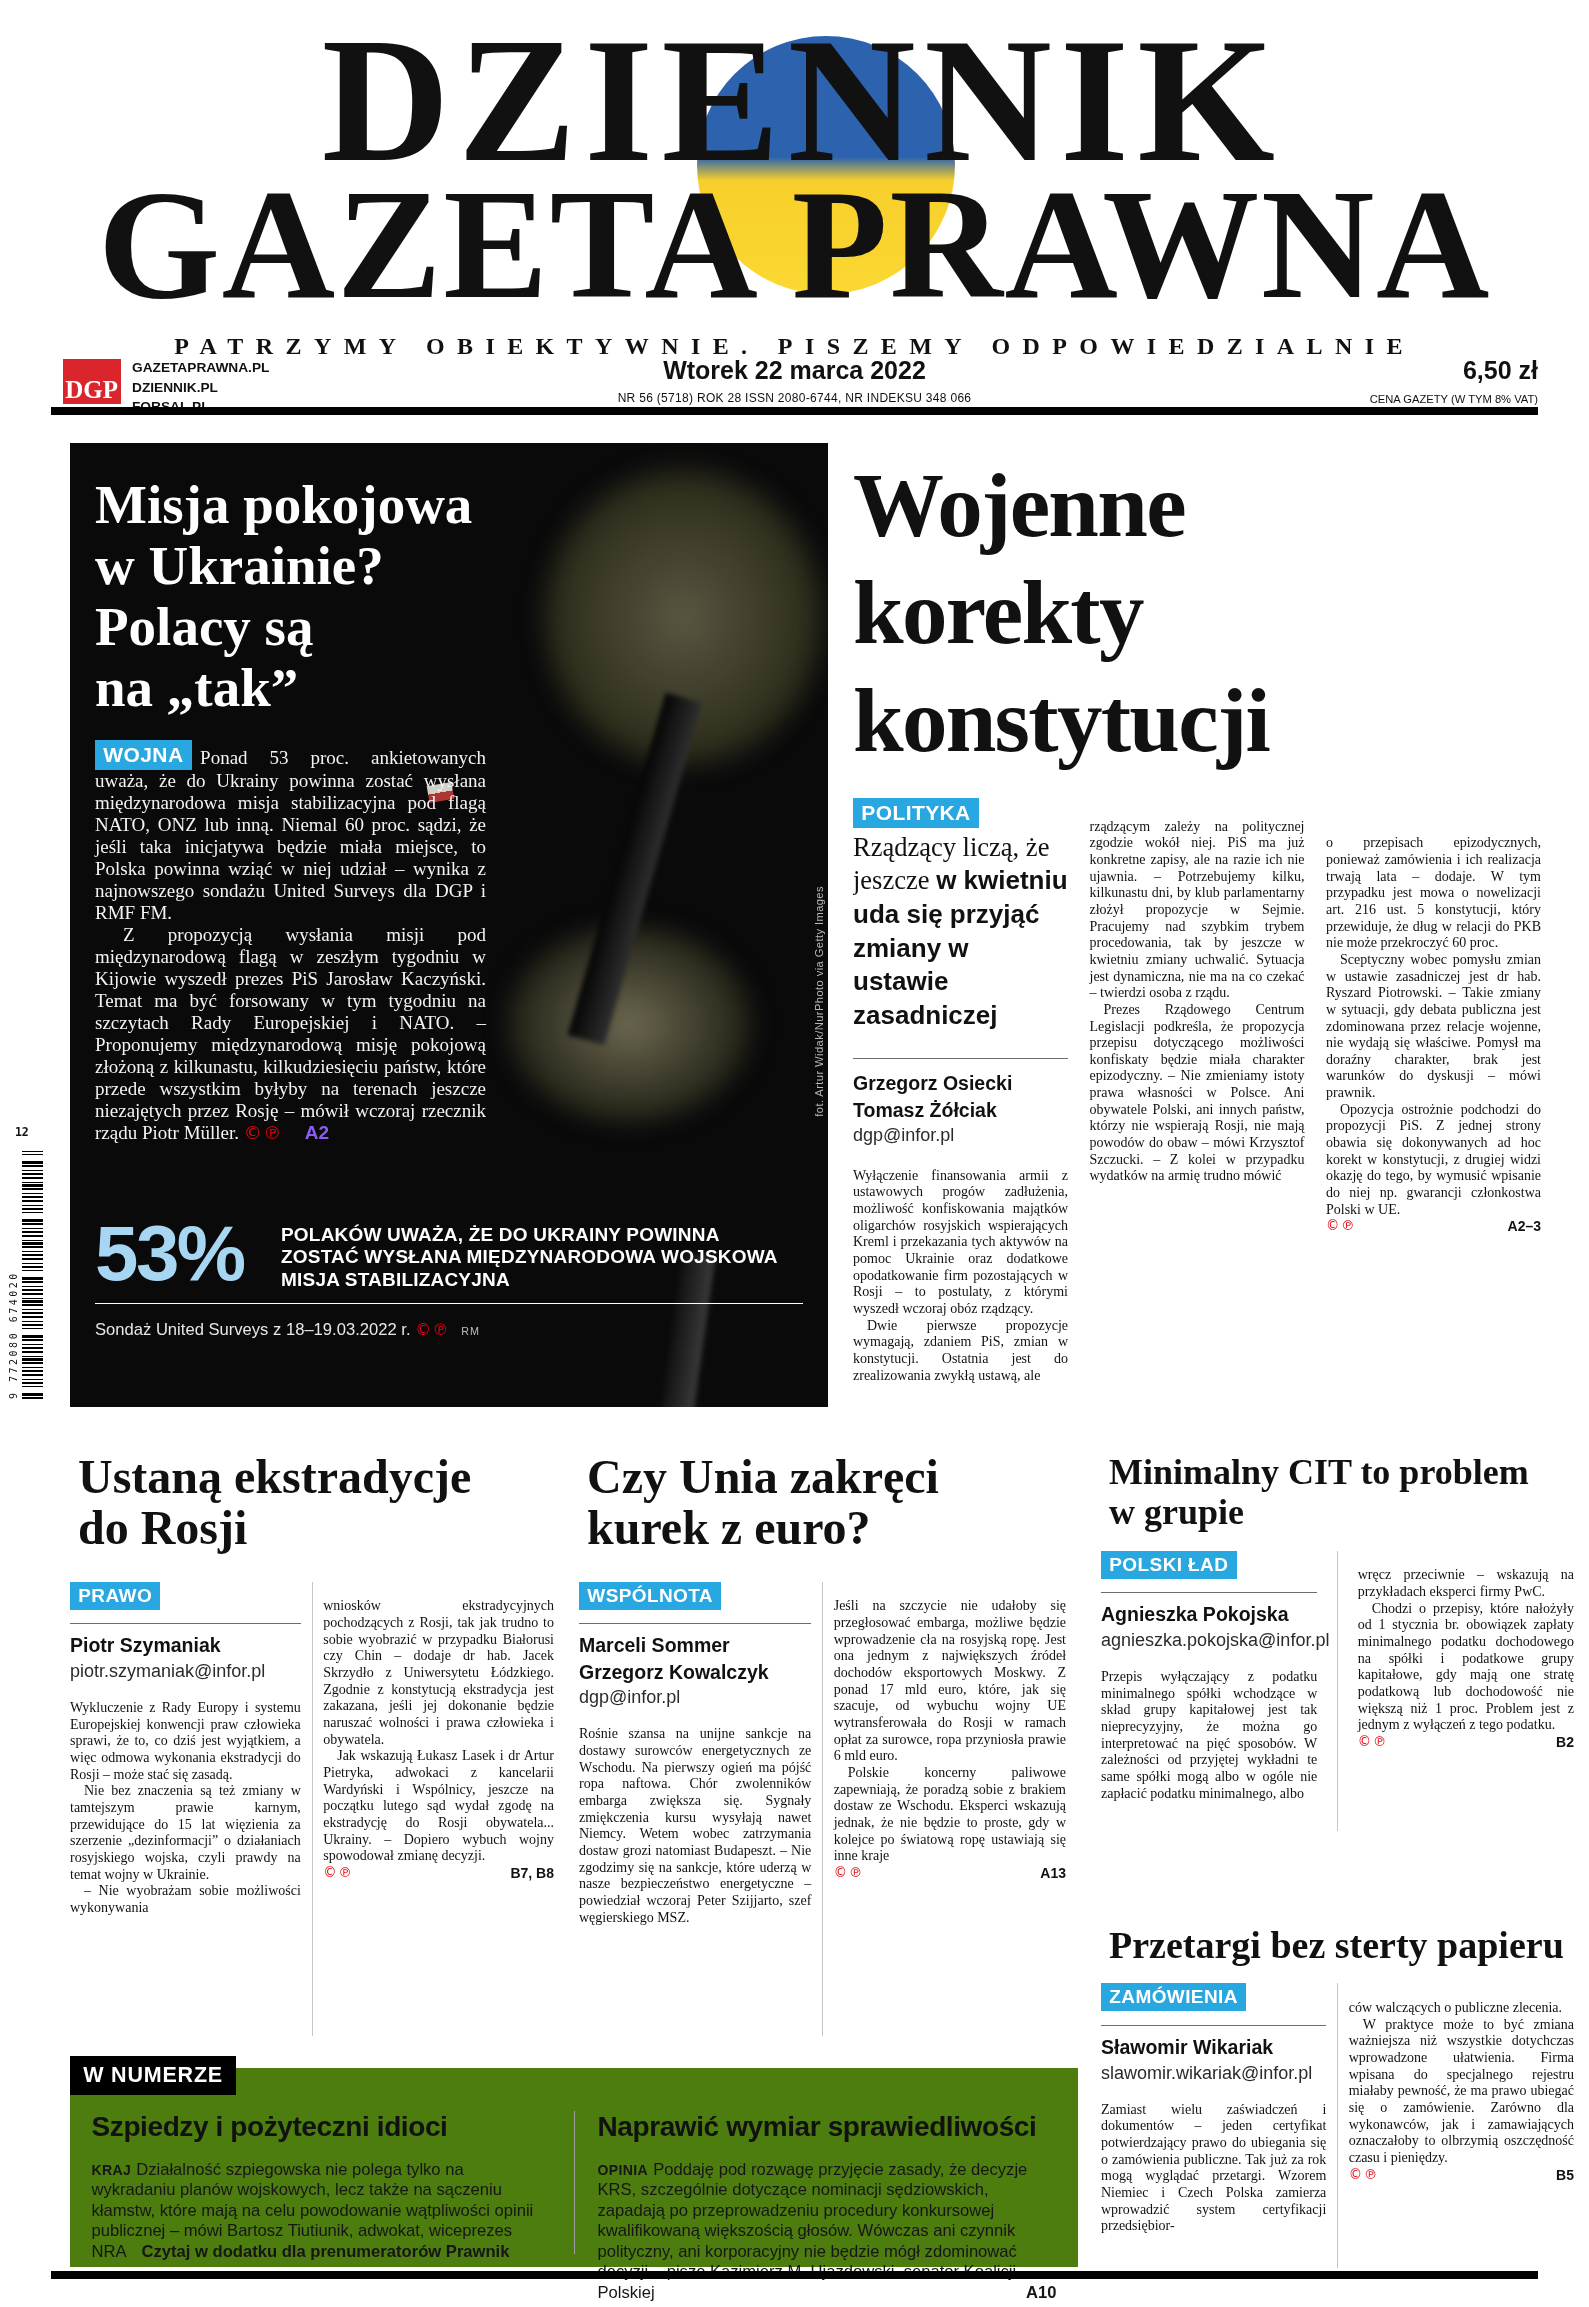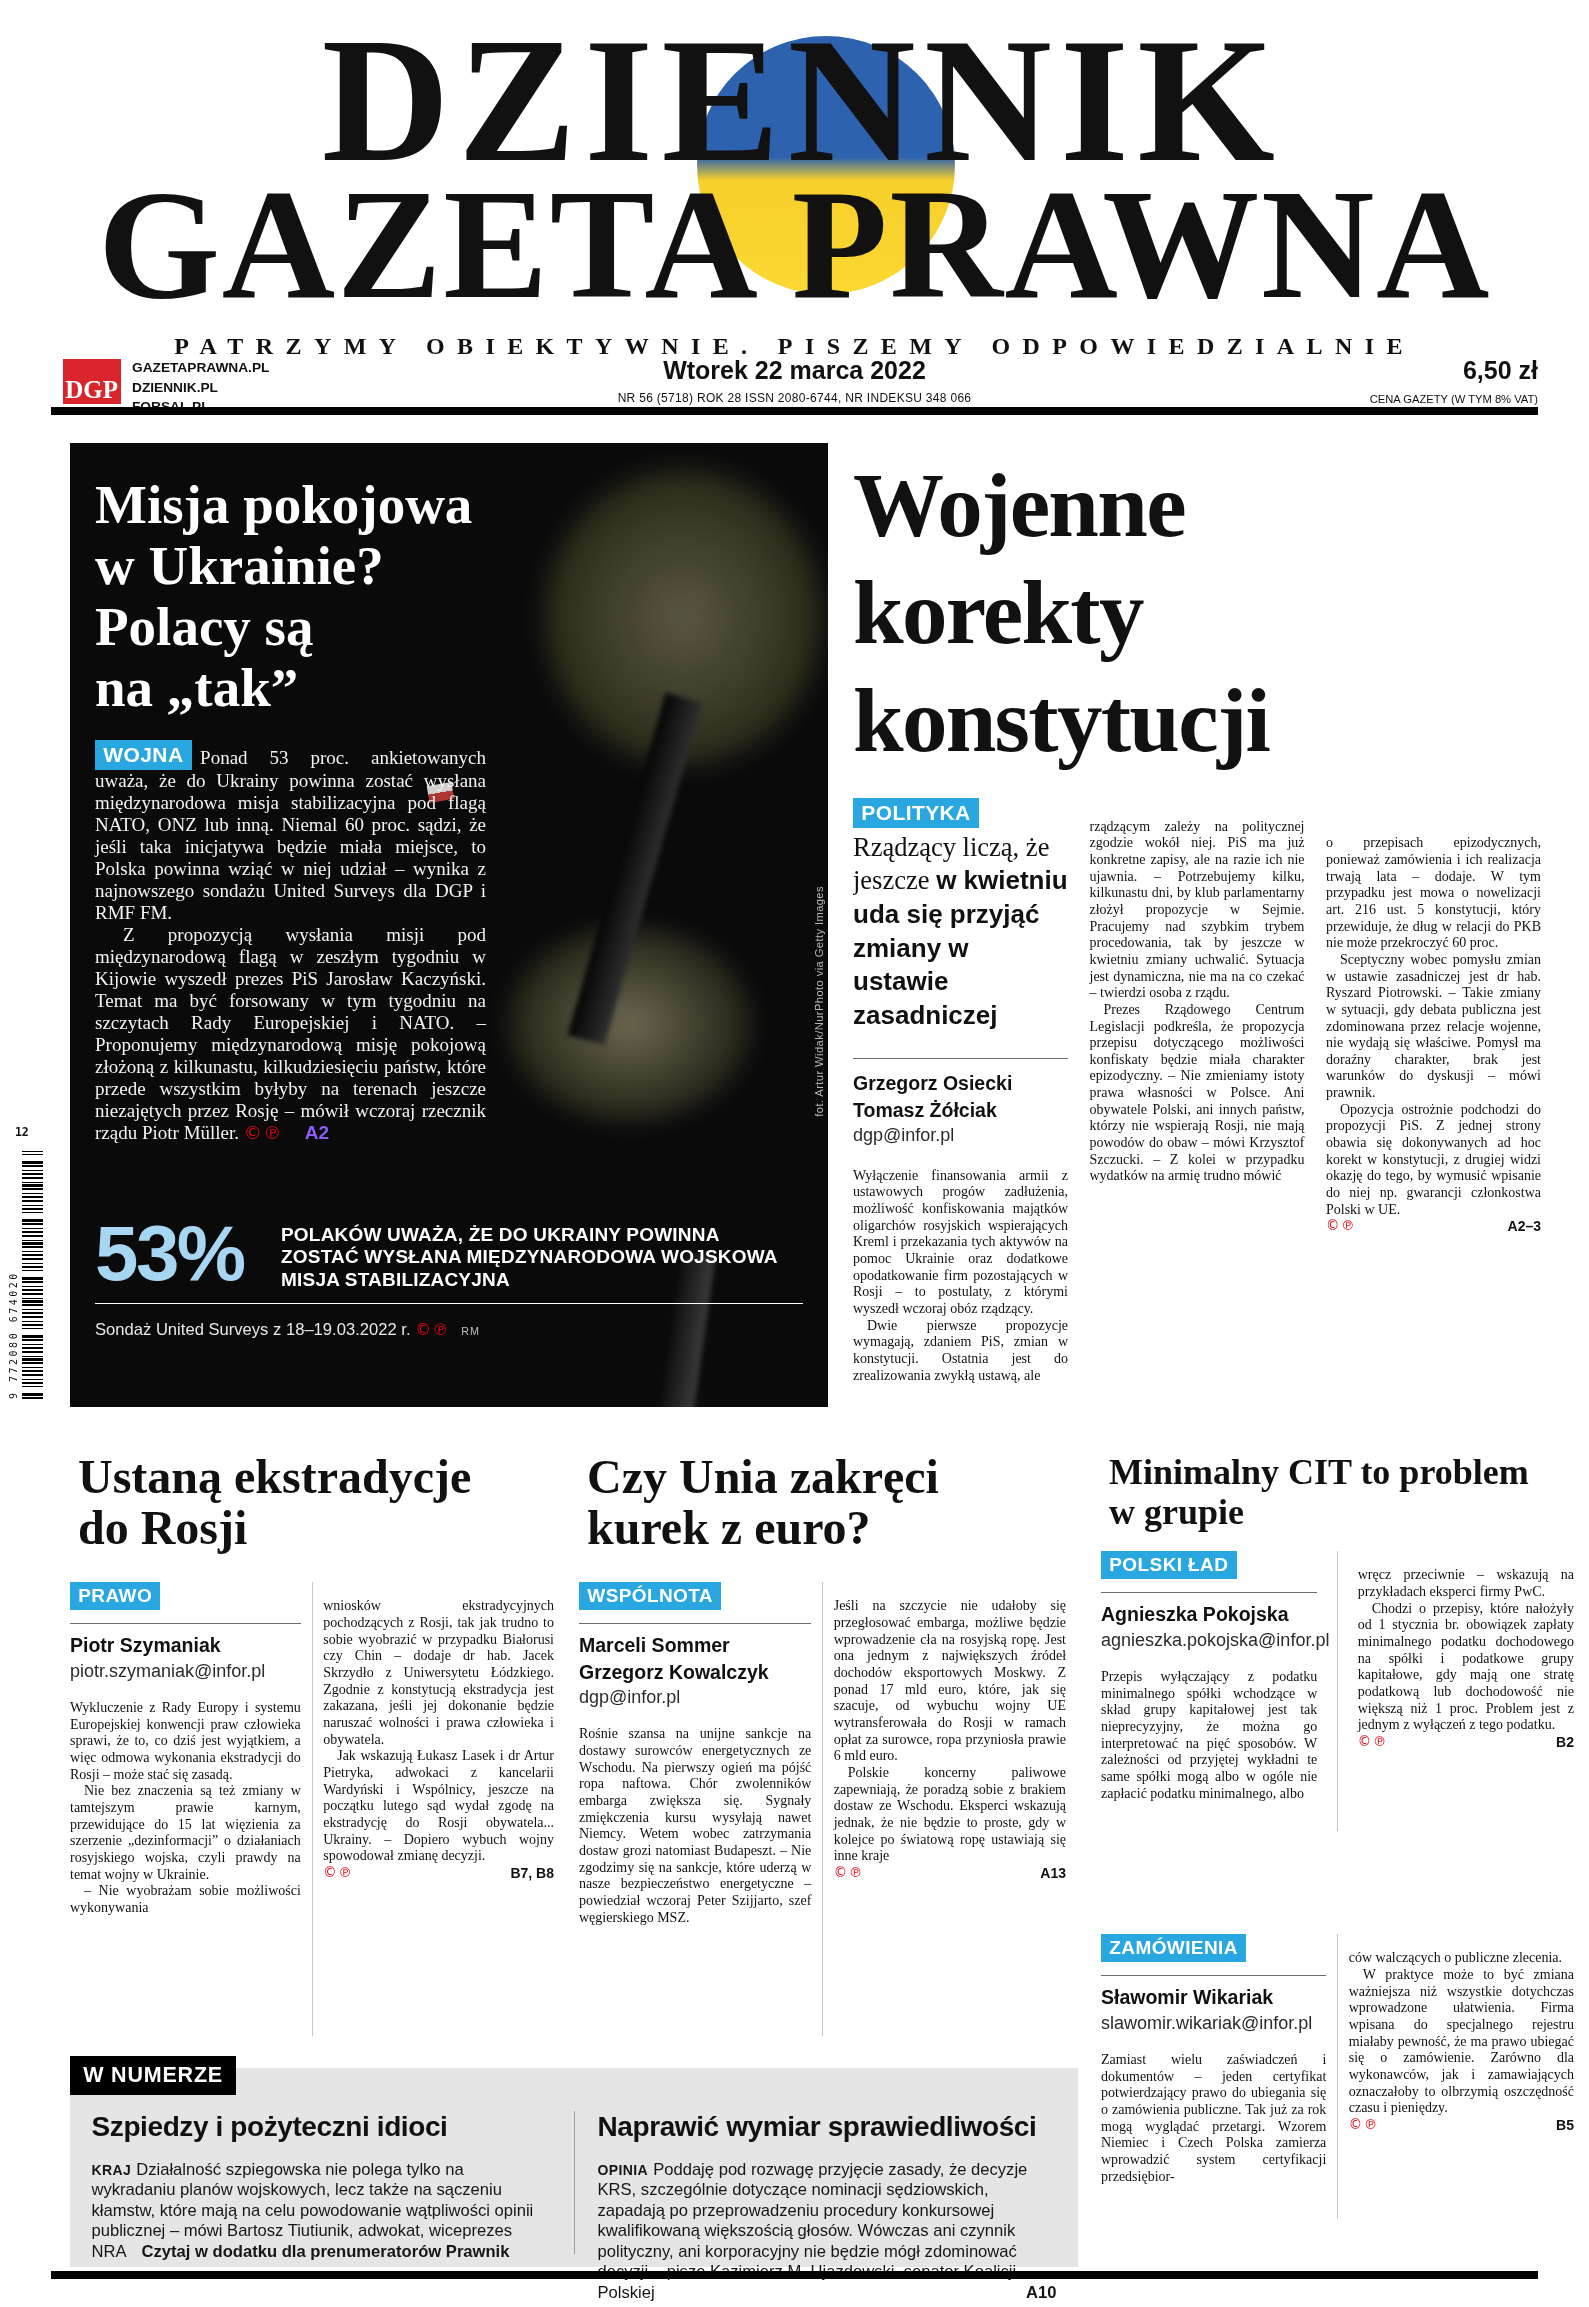--- a/index.html
+++ b/index.html
@@ -92,21 +92,21 @@
   .artC .art-cols{margin-top:18px;height:280px;gap:9px;}
   .artD .art-cols{margin-top:16.6px;height:285px;}
   .artA .art-cols,.artB .art-cols{height:454px;}
   .acol{flex:1 1 0;min-width:0;}
   .vsep{width:0.8px;background:#c6c6c6;margin:0 10.8px;flex:none;}
   .art .tag{font-size:19px;}
   .art .meta-rule{margin:13.2px 0 8.3px;}
   .art .body{margin-top:18px;}
   .acol > .body:first-child{margin-top:0;}
   
-  .wnum{position:absolute;left:70px;top:2068px;width:1008px;height:199px;background:#e5e5e5;}
+  .wnum{position:absolute;left:70px;top:2068px;width:1008px;height:199px;background:#4d7c0f;}
   .wnum-label{position:absolute;top:-11.6px;left:0;background:#000;color:#fff;
         font-family:"Liberation Sans",sans-serif;font-weight:bold;font-size:21.5px;
         padding:6.6px 13.2px;letter-spacing:0.8px;}
   .wnum-inner{display:flex;padding:43px 21.5px 13.2px;box-sizing:border-box;height:100%;}
   .wn-item{flex:1 1 0;min-width:0;}
   .wn-item + .wn-item{border-left:0.8px solid #9e9e9e;padding-left:23px;margin-left:23px;}
   .wn-item h4{margin:0 0 16.6px;font-family:"Liberation Sans",sans-serif;font-weight:bold;
         font-size:28px;letter-spacing:-0.4px;}
   .wn-text{font-family:"Liberation Sans",sans-serif;font-size:16.6px;line-height:1.24;color:#161616;}
   .kicker{font-weight:bold;font-size:14px;letter-spacing:0.4px;margin-right:5px;}
@@ -287,20 +287,21 @@
         <p class="body">
           <span>wręcz przeciwnie – wskazują na przykładach eksperci firmy PwC.
  Chodzi o przepisy, które nałożyły od 1 stycznia br. obowiązek zapłaty minimalnego podatku dochodowego na spółki i podatkowe grupy kapitałowe, gdy mają one stratę podatkową lub dochodowość nie większą niż 1 proc. Problem jest z jednym z wyłączeń z tego podatku.</span>
           <span class="cp">©℗</span><b class="pgref">B2</b>
         </p>
       </div>
     </div>
   </div>
 
   <div class="art artD">
+    <h3>Przetargi bez sterty papieru</h3>
     <div class="art-cols">
       <div class="acol">
         <span class="tag">ZAMÓWIENIA</span>
         <div class="meta-rule"></div>
         <div class="author">Sławomir Wikariak</div>
         <div class="email">slawomir.wikariak@infor.pl</div>
         <p class="body">Zamiast wielu zaświadczeń i dokumentów – jeden certyfikat potwierdzający prawo do ubiegania się o zamówienia publiczne. Tak już za rok mogą wyglądać przetargi. Wzorem Niemiec i Czech Polska zamierza wprowadzić system certyfikacji przedsiębior-</p>
       </div>
       <div class="vsep"></div>
       <div class="acol">

